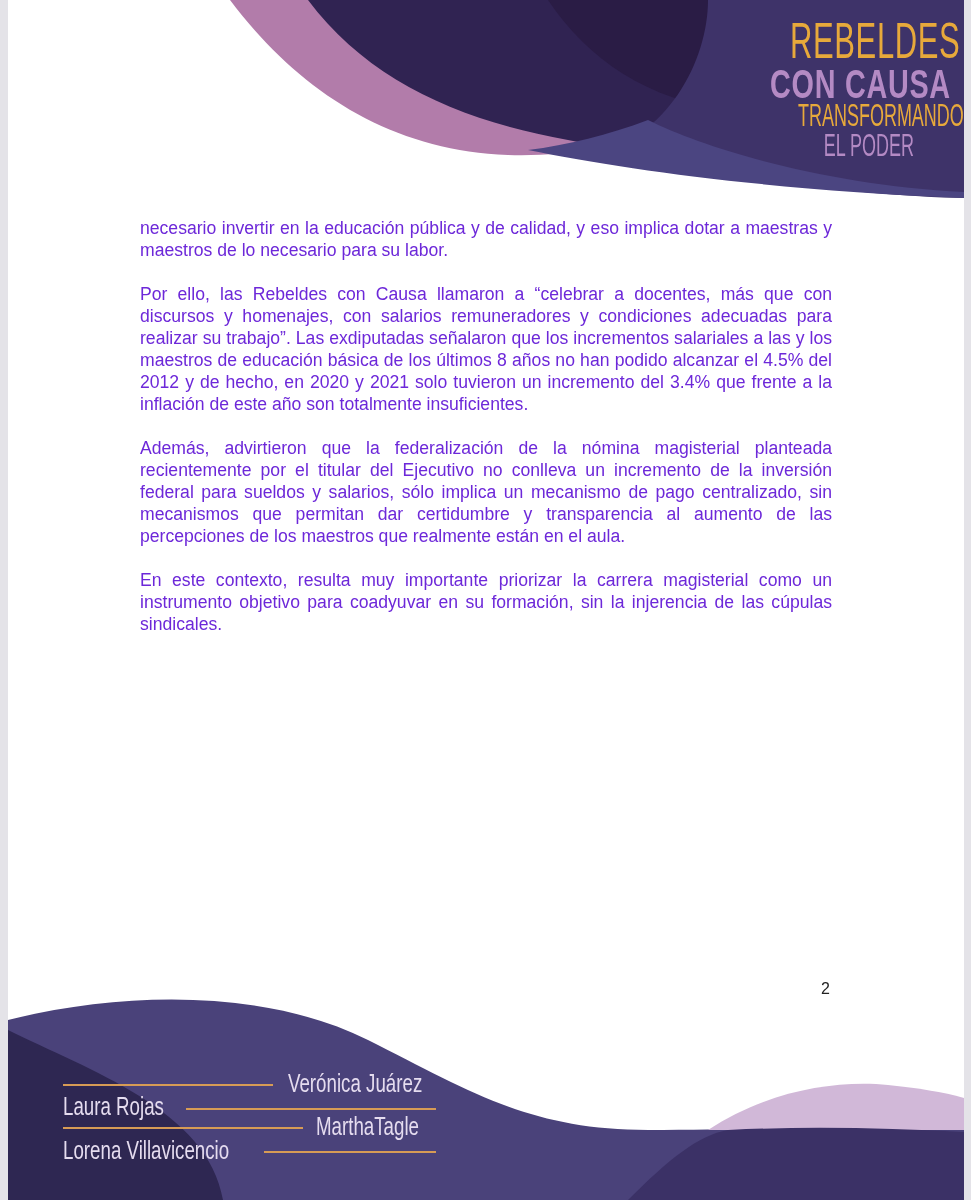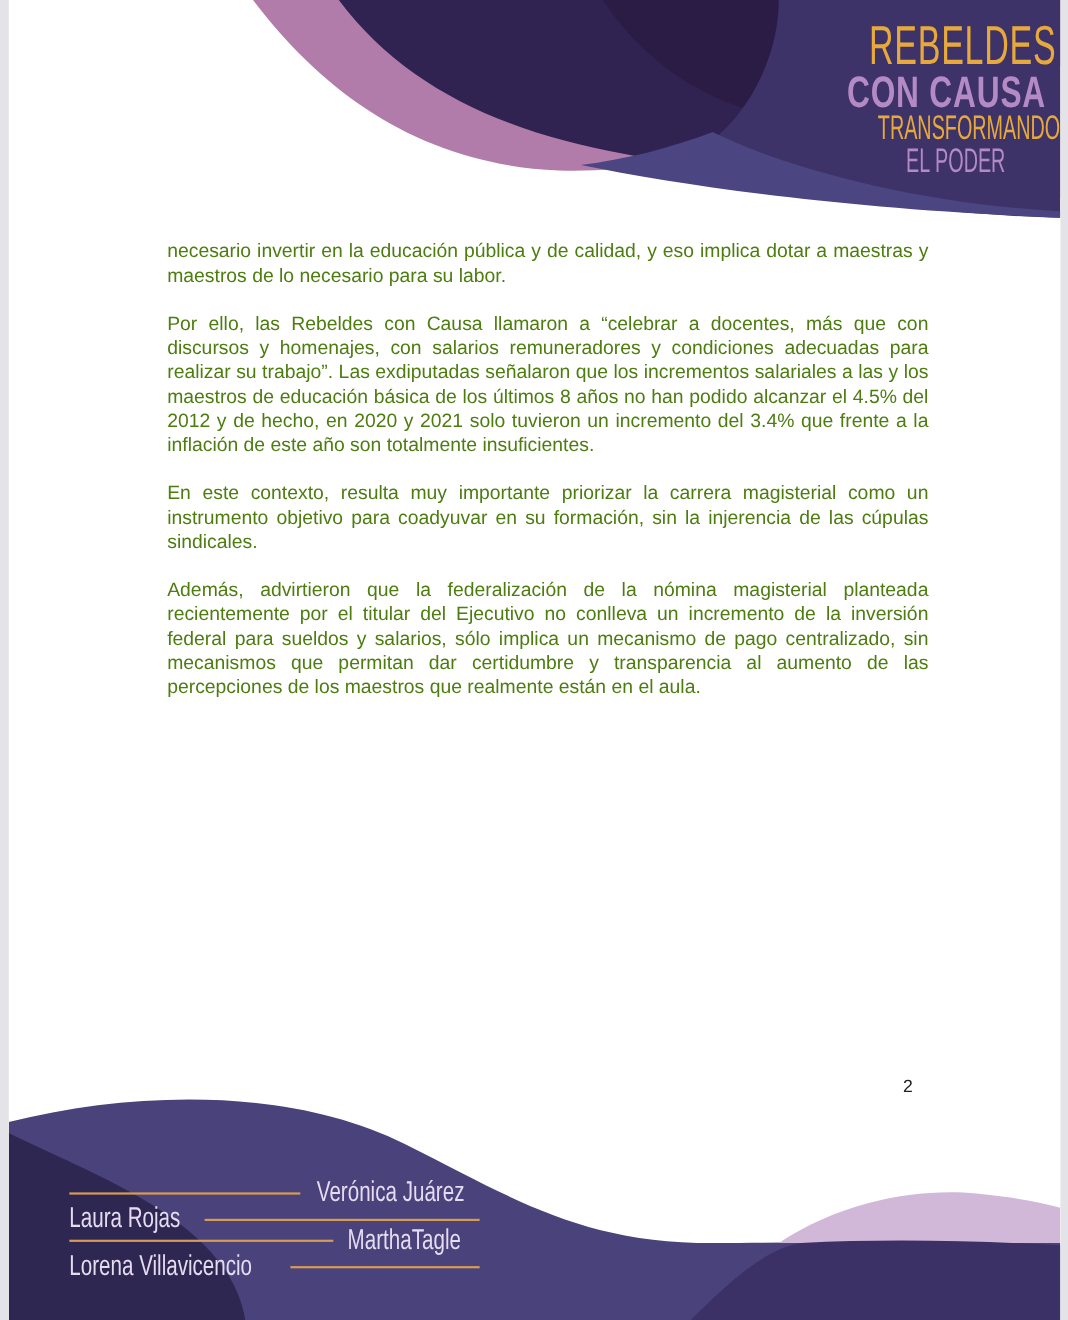--- a/index.html
+++ b/index.html
@@ -33,21 +33,21 @@
     white-space: nowrap; height: 30px;
   }
   .logo .l4 {
     color: #b48ac4; font-size: 31px;
     transform: scaleX(0.58); transform-origin: right center; display: block;
     white-space: nowrap; height: 30px;
   }
   .body-text {
     position: absolute; left: 132px; top: 217px; width: 692px;
     font-family: "Liberation Sans", sans-serif; font-size: 17.6px;
-    line-height: 22px; color: #4d7c0f; text-align: justify; margin-left: 12px;
+    line-height: 22px; color: #6d28d9; text-align: justify;
   }
   .body-text p { margin: 0 0 22px 0; }
   .body-text b { font-weight: normal; }
   .page-number {
     position: absolute; left: 813px; top: 980px;
     font-family: "Liberation Sans", sans-serif; font-size: 16px; color: #222;
   }
   .names {
     position: absolute; left: 0; top: 0; width: 956px; height: 1200px;
     font-family: "Liberation Sans", sans-serif; color: #e5dcef;
@@ -86,22 +86,22 @@
   <div class="logo">
     <span class="l1">REBELDES</span>
     <span class="l2">CON CAUSA</span>
     <span class="l3">TRANSFORMANDO</span>
     <span class="l4">EL PODER</span>
   </div>
 
   <div class="body-text">
     <p>necesario invertir en la educación pública y de calidad, y eso implica dotar a maestras y maestros de lo necesario para su labor.</p>
     <p><span>Por ello, las </span><b>Rebeldes con Causa</b><span> llamaron a “celebrar a docentes, más que con discursos y homenajes, con salarios remuneradores y condiciones adecuadas para realizar su trabajo”. Las exdiputadas señalaron que los incrementos salariales a las y los maestros de educación básica de los últimos 8 años no han podido alcanzar el 4.5% del 2012 y de hecho, en 2020 y 2021 solo tuvieron un incremento del 3.4%  que frente a la inflación de este año son totalmente insuficientes.</span></p>
+    <p>Además, advirtieron que la federalización de la nómina magisterial planteada recientemente por el titular del Ejecutivo no conlleva un incremento de la inversión federal para sueldos y salarios, sólo implica un mecanismo de pago centralizado, sin mecanismos que permitan dar certidumbre y transparencia al aumento de las percepciones de los maestros que realmente están en el aula.</p>
     <p>En este contexto, resulta muy importante priorizar la carrera magisterial como un instrumento objetivo para coadyuvar en su formación, sin la injerencia de las cúpulas sindicales.</p>
-    <p>Además, advirtieron que la federalización de la nómina magisterial planteada recientemente por el titular del Ejecutivo no conlleva un incremento de la inversión federal para sueldos y salarios, sólo implica un mecanismo de pago centralizado, sin mecanismos que permitan dar certidumbre y transparencia al aumento de las percepciones de los maestros que realmente están en el aula.</p>
   </div>
 
   <div class="page-number">2</div>
 
   <div class="names">
     <div class="rule" style="left:55px; top:1084px; width:210px;"></div>
     <div class="name" style="left:280px; top:1070px;">Verónica Juárez</div>
 
     <div class="name" style="left:55px; top:1093px;">Laura Rojas</div>
     <div class="rule" style="left:178px; top:1108px; width:250px;"></div>

